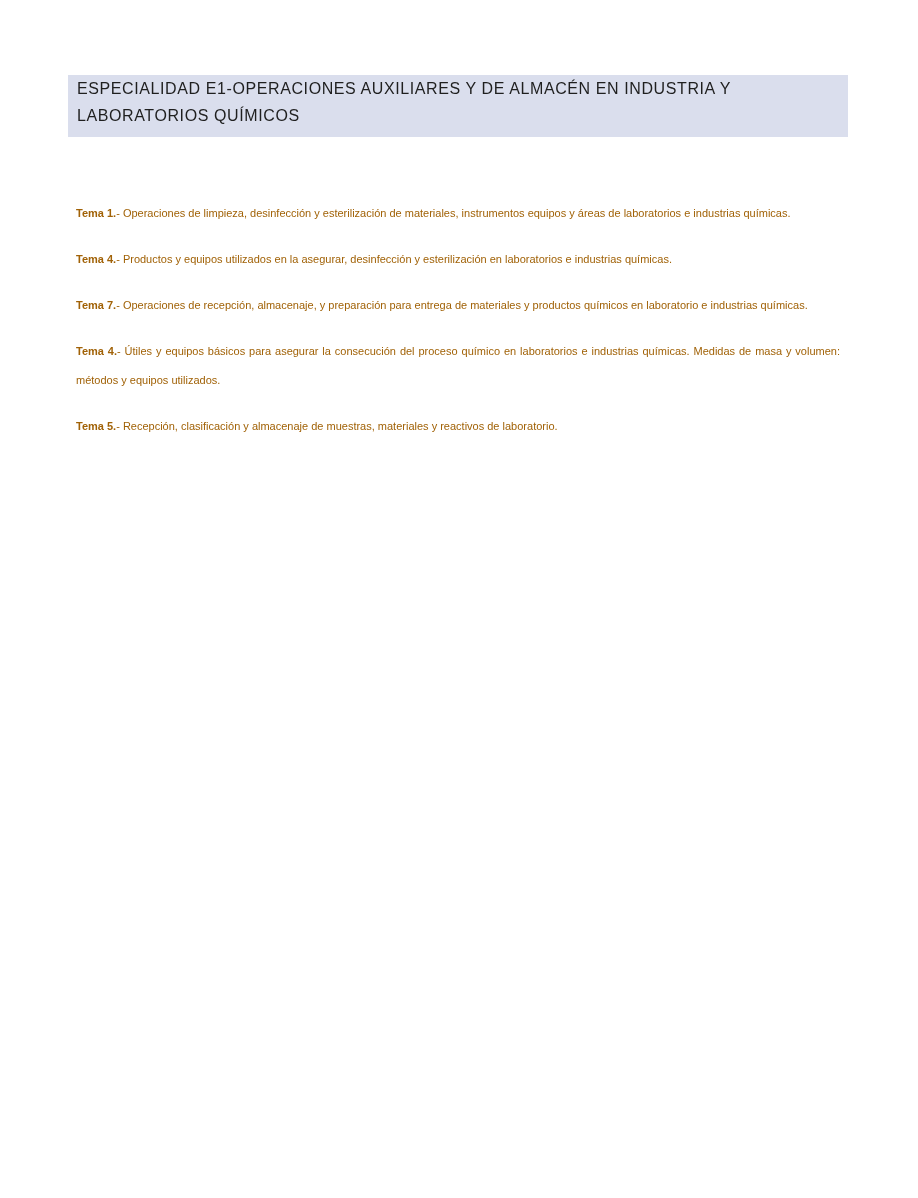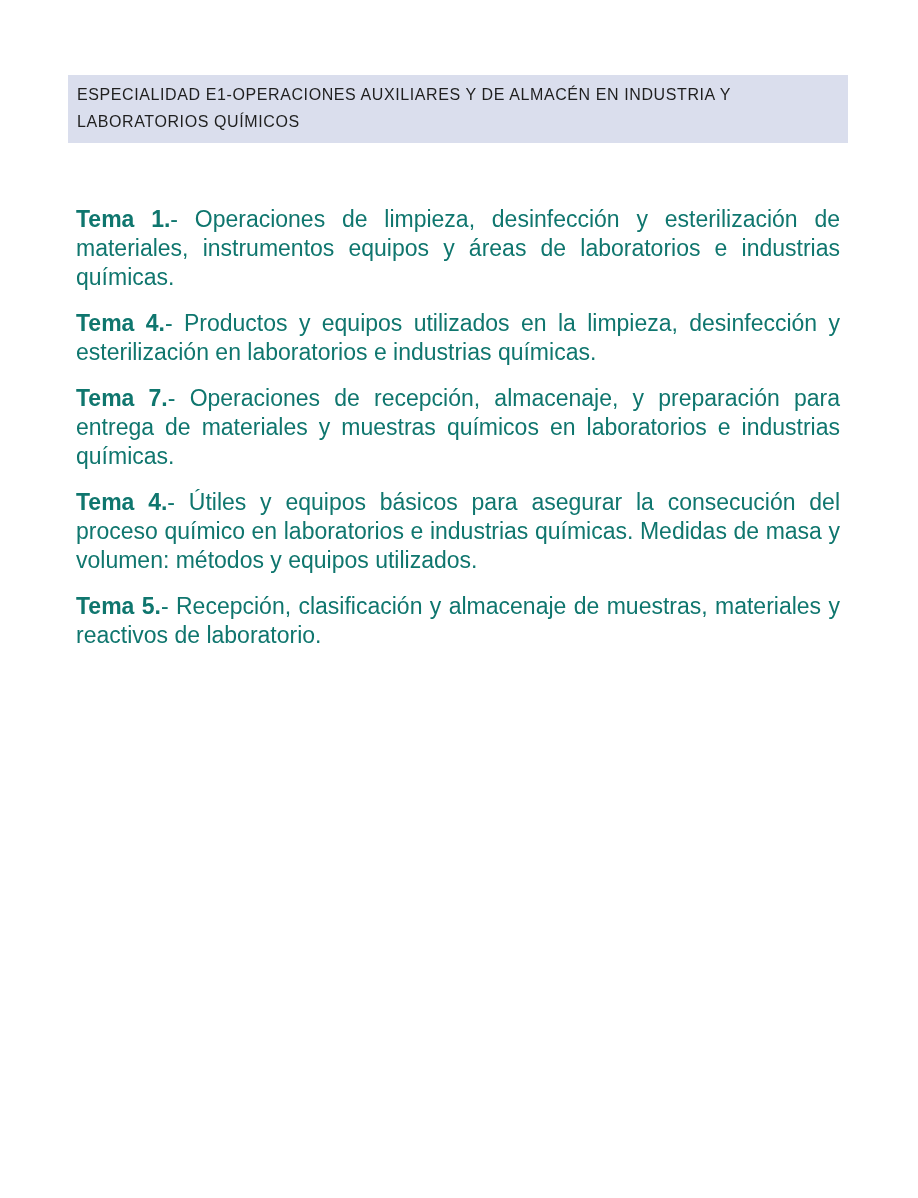--- a/index.html
+++ b/index.html
@@ -16,58 +16,58 @@
   .content {
     position: absolute;
     left: 68px;
     top: 75px;
     width: 780px;
   }
   .header-banner {
     width: 780px;
     min-height: 62px;
     background: #dadeed;
-    padding: 6px 14px 8px 9px;
+    padding: 0 14px 8px 9px;
     font-size: 16px;
     line-height: 27px;
     letter-spacing: 0.6px;
     color: #1f1f1f;
     font-weight: 400;
   }
   .topics {
     margin-top: 62px;
     margin-left: 8px;
     margin-right: 8px;
   }
   .topic {
-    font-size: 23px;
+    font-size: 11px;
     line-height: 29px;
     text-align: justify;
     margin-bottom: 17px;
-    color: #0f766e;
+    color: #a16207;
   }
   .topic .tlabel {
     font-weight: 700;
   }
 </style>
 </head>
 <body>
 
 <div class="page">
   <div class="content">
 
     <div class="header-banner">ESPECIALIDAD E1-OPERACIONES AUXILIARES Y DE ALMACÉN EN INDUSTRIA Y LABORATORIOS QUÍMICOS</div>
 
     <div class="topics">
 
       <p class="topic"><span class="tlabel">Tema 1.</span><span>- Operaciones de limpieza, desinfección y esterilización de materiales, instrumentos equipos y áreas de laboratorios e industrias químicas.</span></p>
 
-      <p class="topic"><span class="tlabel">Tema 4.</span><span>- Productos y equipos utilizados en la limpieza, desinfección y esterilización en laboratorios e industrias químicas.</span></p>
+      <p class="topic"><span class="tlabel">Tema 4.</span><span>- Productos y equipos utilizados en la asegurar, desinfección y esterilización en laboratorios e industrias químicas.</span></p>
 
-      <p class="topic"><span class="tlabel">Tema 7.</span><span>- Operaciones de recepción, almacenaje, y preparación para entrega de materiales y muestras químicos en laboratorios e industrias químicas.</span></p>
+      <p class="topic"><span class="tlabel">Tema 7.</span><span>- Operaciones de recepción, almacenaje, y preparación para entrega de materiales y productos químicos en laboratorio e industrias químicas.</span></p>
 
       <p class="topic"><span class="tlabel">Tema 4.</span><span>- Útiles y equipos básicos para asegurar la consecución del proceso químico en laboratorios e industrias químicas. Medidas de masa y volumen: métodos y equipos utilizados.</span></p>
 
       <p class="topic"><span class="tlabel">Tema 5.</span><span>- Recepción, clasificación y almacenaje de muestras, materiales y reactivos de laboratorio.</span></p>
 
 
     </div>
   </div>
 </div>
 

